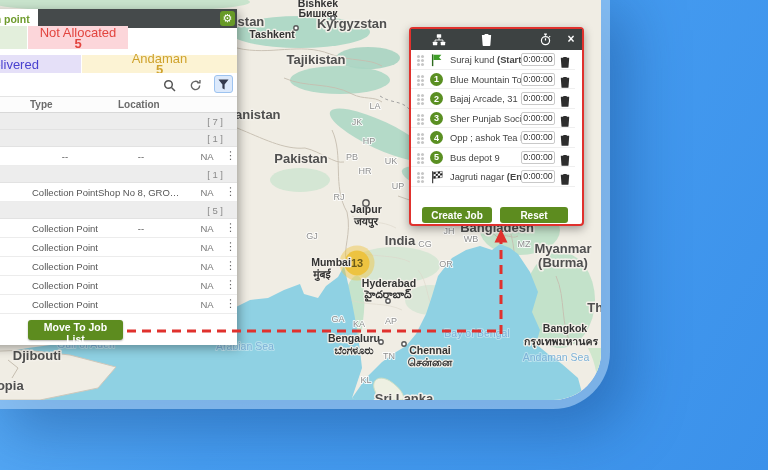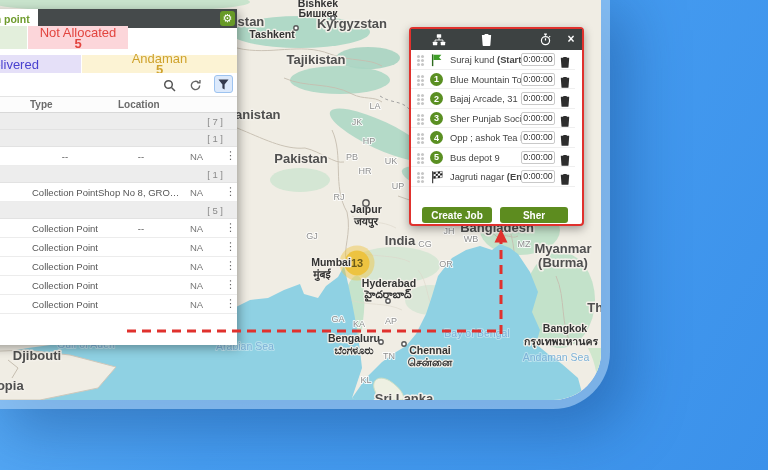--- a/index.html
+++ b/index.html
@@ -43,21 +43,21 @@
     border-top:1px solid #e4e4e4;border-bottom:1px solid #d8d8d8;font-size:10px;font-weight:bold;color:#6b6b6b;}
   .thead span{position:absolute;top:2px;}
   .tbody{position:absolute;left:0;top:104px;width:367px;}
   .t-row{position:relative;width:367px;}
   .t-group{height:17px;background:#ededed;border-bottom:1px solid #e2e2e2;}
   .g-count{position:absolute;right:14px;top:3px;font-size:9.5px;color:#8a8a8a;}
   .t-data{height:19px;background:#fff;border-bottom:1px solid #ececec;font-size:9.5px;color:#555;}
   .t-data .c{position:absolute;top:4px;white-space:nowrap;overflow:hidden;}
   .cell-type{left:160px;width:70px;text-align:center;}
   .cell-loc{left:228px;width:86px;text-align:center;text-overflow:ellipsis;}
-  .cell-status{left:320px;width:34px;color:#777;}
+  .cell-status{left:320px;width:34px;text-align:center;color:#777;}
   .kebab{position:absolute;right:2px;top:2px;font-size:11px;color:#666;cursor:pointer;width:10px;text-align:center;}
   .move-btn{position:absolute;left:158px;top:311px;width:95px;height:20px;background:#5d8c1f;color:#fff;
     border:none;border-radius:3px;font-weight:bold;font-size:10.5px;cursor:pointer;box-shadow:0 1px 2px rgba(0,0,0,.3);}
 
   
   .popup{position:absolute;left:409px;top:27px;width:175px;height:199px;background:#fff;
     border:2px solid #e0312d;border-radius:4px;z-index:20;box-shadow:0 3px 10px rgba(0,0,0,.35);}
   .popup-head{position:absolute;left:0;top:0;width:171px;height:21px;background:#3d4242;}
   .ph-ic{position:absolute;top:3px;width:16px;height:15px;display:flex;align-items:center;justify-content:center;
     cursor:pointer;color:#fff;font-size:12px;line-height:15px;}
@@ -309,20 +309,21 @@
             <span class="kebab">⋮</span>
           </div>
           <div class="t-row t-data">
             <span class="c cell-type">Collection Point</span>
             <span class="c cell-loc"></span>
             <span class="c cell-status">NA</span>
             <span class="kebab">⋮</span>
           </div>
         </div>
 
+    <button class="move-btn">Move To Job List</button>
   </div>
 
   <div class="popup">
     <div class="popup-head">
       <div class="ph-ic" style="left:20px;">
         <svg width="14" height="14" viewBox="0 0 16 16">
           <rect x="5.5" y="1.5" width="5" height="4" rx=".5" fill="#fff"></rect>
           <path d="M8 5.5 V8 M3.5 8 H12.5 M3.5 8 V10 M12.5 8 V10" stroke="#fff" fill="none" stroke-width="1"></path>
           <rect x="1" y="10" width="5" height="4" rx=".5" fill="#fff"></rect>
           <rect x="10" y="10" width="5" height="4" rx=".5" fill="#fff"></rect>
@@ -420,21 +421,21 @@
             </span>
             <span class="stop-label">Jagruti nagar <b>(End)</b></span>
             <span class="time-box">0:00:00</span>
             <span class="row-trash"><svg width="10" height="12" viewBox="0 0 12 14">
                 <path fill="#2d2d2d" d="M1 3 h10 l-.8 10.2 c0 .5 -.4 .8 -.9 .8 H2.7 c-.5 0 -.9 -.3 -.9 -.8 L1 3 Z M4.2 1 h3.6 l.5 1 H11 v1 H1 V2 h2.7 Z"></path>
               </svg></span>
           </div>
         </div>
 
     <button id="btn-create" class="popup-btn">Create Job</button>
-    <button id="btn-reset" class="popup-btn">Sher</button>
+    <button id="btn-reset" class="popup-btn">Reset</button>
   </div>
 
  </div>
 </div>
 
 <svg id="overlay" width="768" height="470" viewBox="0 0 768 470">
   <line x1="127" y1="331" x2="501" y2="331" stroke="#e0312d" stroke-width="3" stroke-dasharray="9 6"></line>
   <line x1="501" y1="334" x2="501" y2="241" stroke="#e0312d" stroke-width="3" stroke-dasharray="9 6"></line>
   <polygon points="501,229 494.5,242.5 507.5,242.5" fill="#e0312d"></polygon>
 </svg>

